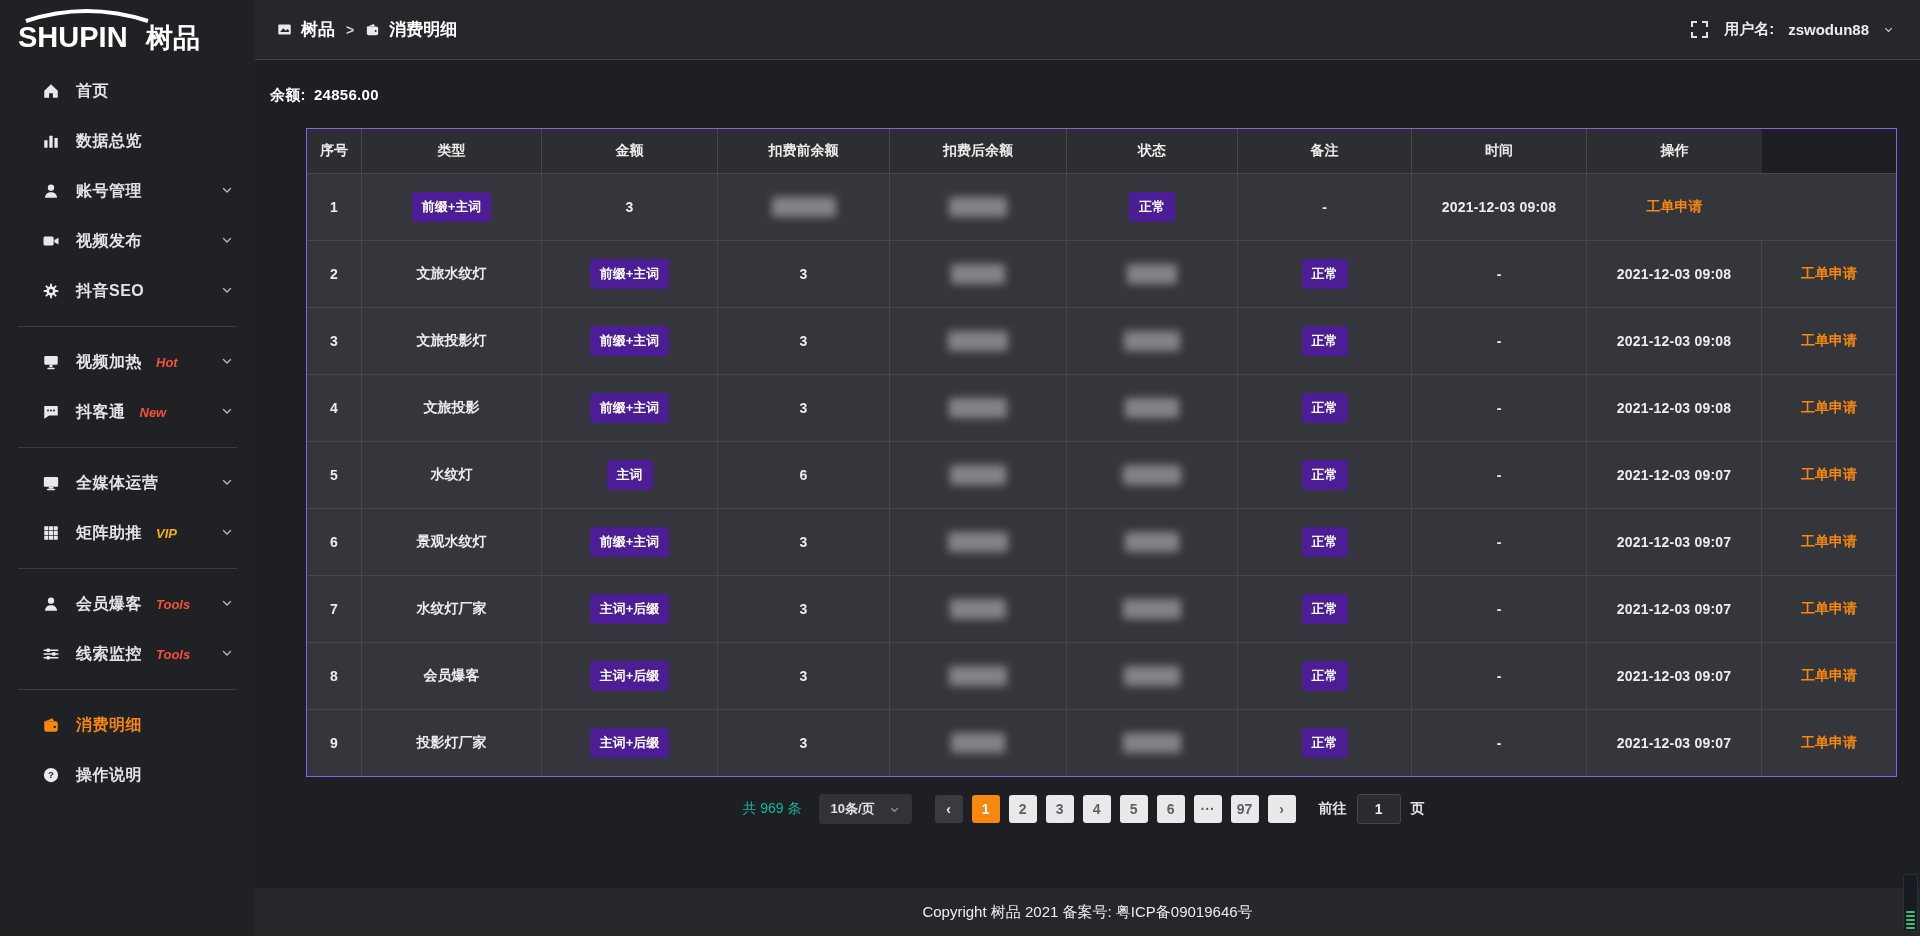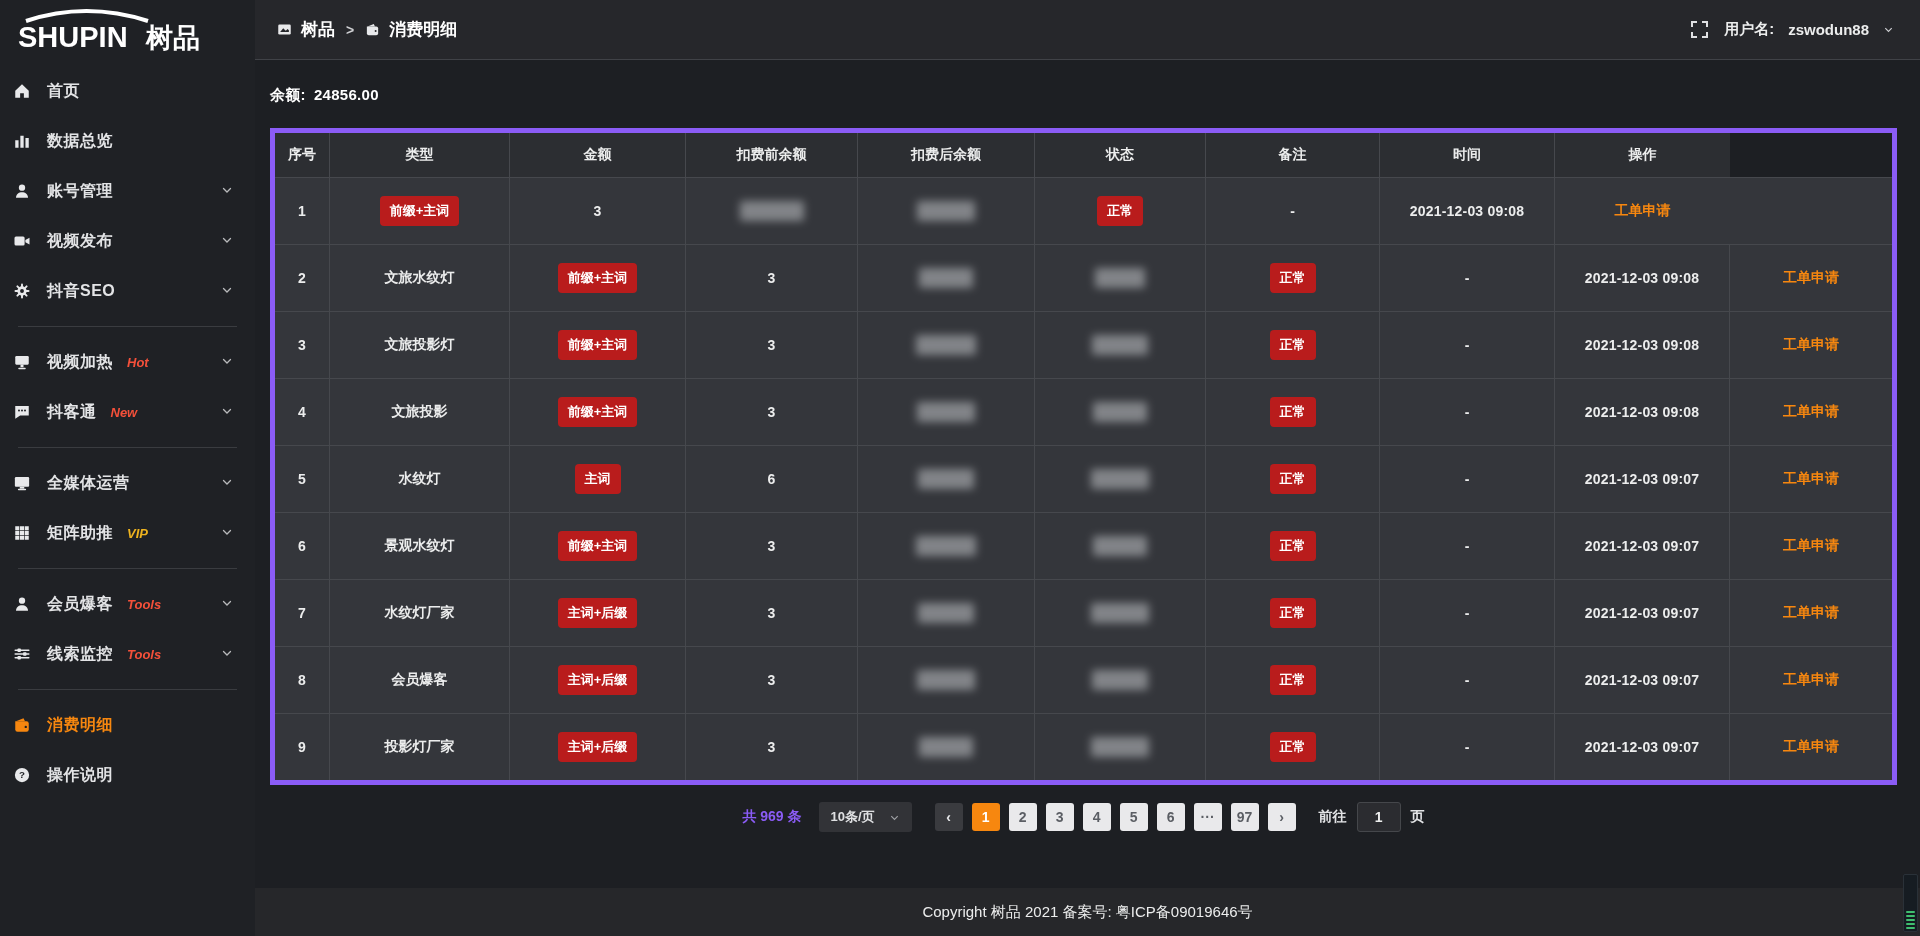--- a/index.html
+++ b/index.html
@@ -5,21 +5,21 @@
   * { margin:0; padding:0; box-sizing:border-box; }
   html,body { width:1920px; height:936px; overflow:hidden; }
   body {
     font-family:"Liberation Sans","DejaVu Sans",sans-serif;
     background:#1d1f23; color:#e6e7e9; display:flex;
   }
   
   .sidebar { width:255px; flex:none; background:#1f2125; display:flex; flex-direction:column; }
   .logo { height:62px; display:flex; align-items:center; padding-left:16px; }
   .menu { flex:1; padding-top:4px; }
-  .menu-item { height:50px; display:flex; align-items:center; padding:0 12px; cursor:pointer; color:#e3e4e6; position:relative; }
+  .menu-item { height:50px; display:flex; align-items:center; padding:0 41px; cursor:pointer; color:#e3e4e6; position:relative; }
   .menu-item .mi-icon { width:20px; height:20px; display:flex; align-items:center; justify-content:center; color:#e8e9eb; }
   .menu-item .mi-icon svg { width:18px; height:18px; }
   .menu-item .mi-label { font-size:16px; font-weight:700; margin-left:15px; letter-spacing:.5px; }
   .menu-item .mi-tag { font-size:13px; font-weight:700; font-style:italic; margin-left:14px; }
   .menu-item .mi-chevron { position:absolute; right:22px; color:#b9babc; display:none; }
   .menu-item .mi-chevron svg { width:12px; height:12px; }
   .menu-item.has-chevron .mi-chevron { display:block; }
   .menu-item.active, .menu-item.active .mi-icon { color:#f7870f; }
   .menu-divider { height:1px; background:#3a3c40; margin:10px 18px; }
   
@@ -36,34 +36,34 @@
   .fs-icon i:nth-child(2){ top:0; right:0; border-left:0; border-bottom:0; }
   .fs-icon i:nth-child(3){ bottom:0; left:0; border-right:0; border-top:0; }
   .fs-icon i:nth-child(4){ bottom:0; right:0; border-left:0; border-top:0; }
   .user-name { display:flex; align-items:center; gap:14px; cursor:pointer; font-weight:700; }
   .user-name svg { width:11px; height:11px; color:#cfd0d3; }
   
   .content { flex:1; padding:0 23px 0 15px; }
   .balance { margin-top:26px; font-size:15px; font-weight:700; color:#ffffff; letter-spacing:.3px; }
   .balance b { margin-left:8px; }
   
-  .tbl { margin-top:23px; border:5px solid #8b5cf6; }
+  .tbl { margin-top:23px; border:1px solid #8b5cf6;margin-left:36px; }
   .tr { display:grid; grid-template-columns:55px 180px 176px 172px 177px 171px 174px 175px 175px 1fr; }
   .th, .td { display:flex; align-items:center; justify-content:center; border-right:1px solid #46484d; }
   .tr > :last-child { border-right:none; }
   .thead .th { height:44px; background:#2c2e32; font-size:14px; font-weight:700; color:#eceded; }
   .tbody .tr { background:#34363b; border-top:1px solid #46484d; }
   .tbody .td { height:66px; font-size:14px; font-weight:700; color:#eceded; }
-  .badge { background:#b91c1c; color:#fff; font-size:13px; font-weight:700; padding:6px 10px; border-radius:4px; white-space:nowrap; }
+  .badge { background:#4c1d95; color:#fff; font-size:13px; font-weight:700; padding:6px 10px; border-radius:4px; white-space:nowrap; }
   .blur-blob { height:20px; background:#909296; border-radius:2px; filter:blur(4px); opacity:.85; }
   .action-link { color:#f7870f; font-size:14px; font-weight:700; cursor:pointer; }
   .c-time { letter-spacing:.2px; }
   
   .pagination { margin-top:17px; display:flex; align-items:center; justify-content:center; gap:9px; }
-  .pg-total { font-size:14px; font-weight:700; color:#8b5cf6; margin-right:8px; }
+  .pg-total { font-size:14px; font-weight:400; color:#14b8a6; margin-right:8px; }
   .pg-select { height:30px; background:#323337; border-radius:3px; padding:0 12px; display:flex; align-items:center; gap:14px;
                font-size:13px; font-weight:700; color:#dfe0e2; cursor:pointer; margin-right:14px; }
   .pg-select svg { width:11px; height:11px; color:#9fa1a5; }
   .pg-btn { min-width:28px; height:28px; padding:0 5px; background:#e9e9eb; color:#5b5e64; font-size:14px; font-weight:700;
             border-radius:3px; display:flex; align-items:center; justify-content:center; cursor:pointer; }
   .pg-btn.nav { background:#3a3b3f; color:#e8e9eb; }
   .pg-btn.nav.next { background:#e9e9eb; color:#5b5e64; }
   .pg-btn.active { background:#f7870f; color:#fff; }
   .pg-goto { display:flex; align-items:center; gap:10px; margin-left:14px; font-size:14px; font-weight:700; color:#e3e4e6; }
   .pg-input { width:44px; height:30px; background:#2b2c30; border:1px solid #45474b; border-radius:3px;

